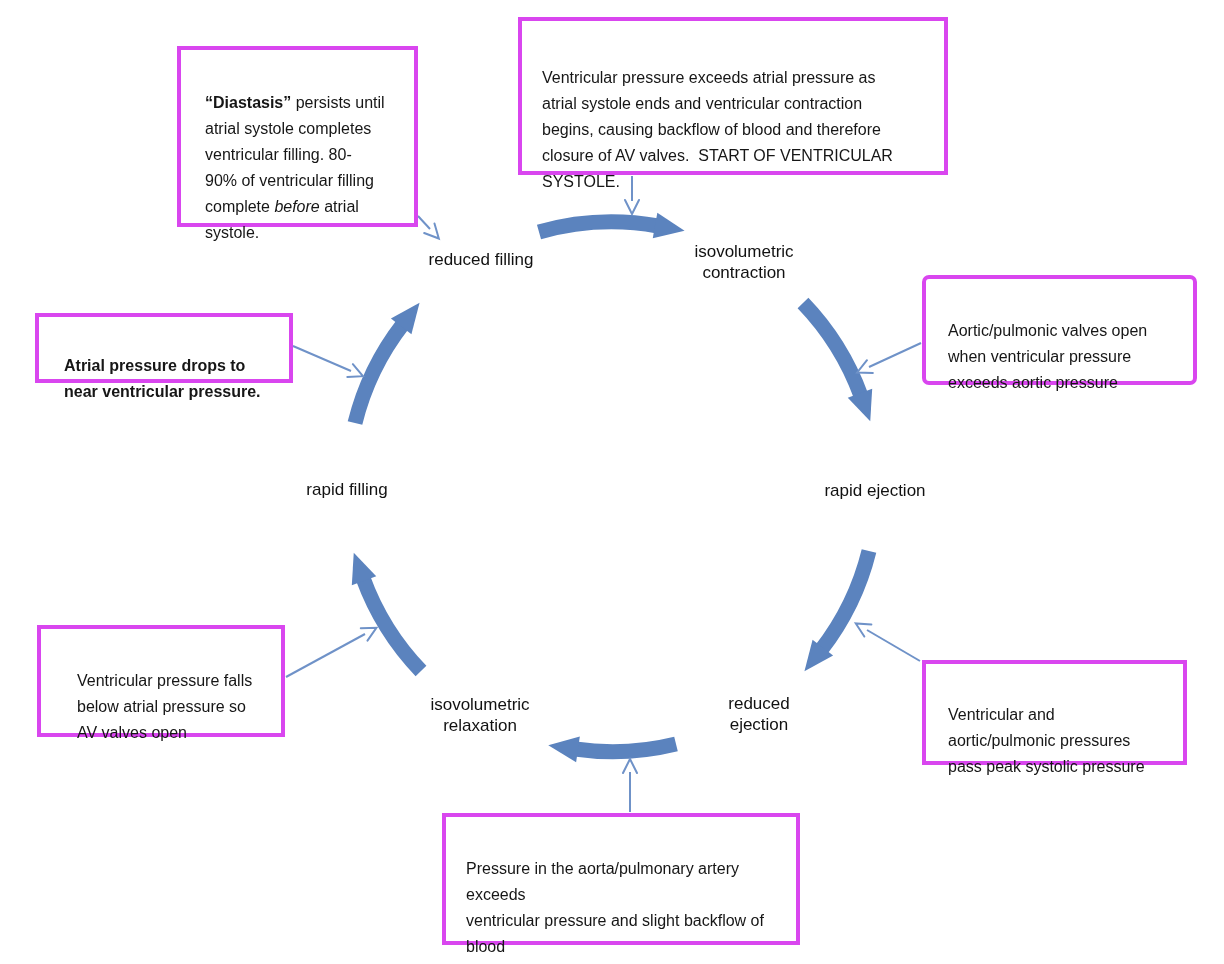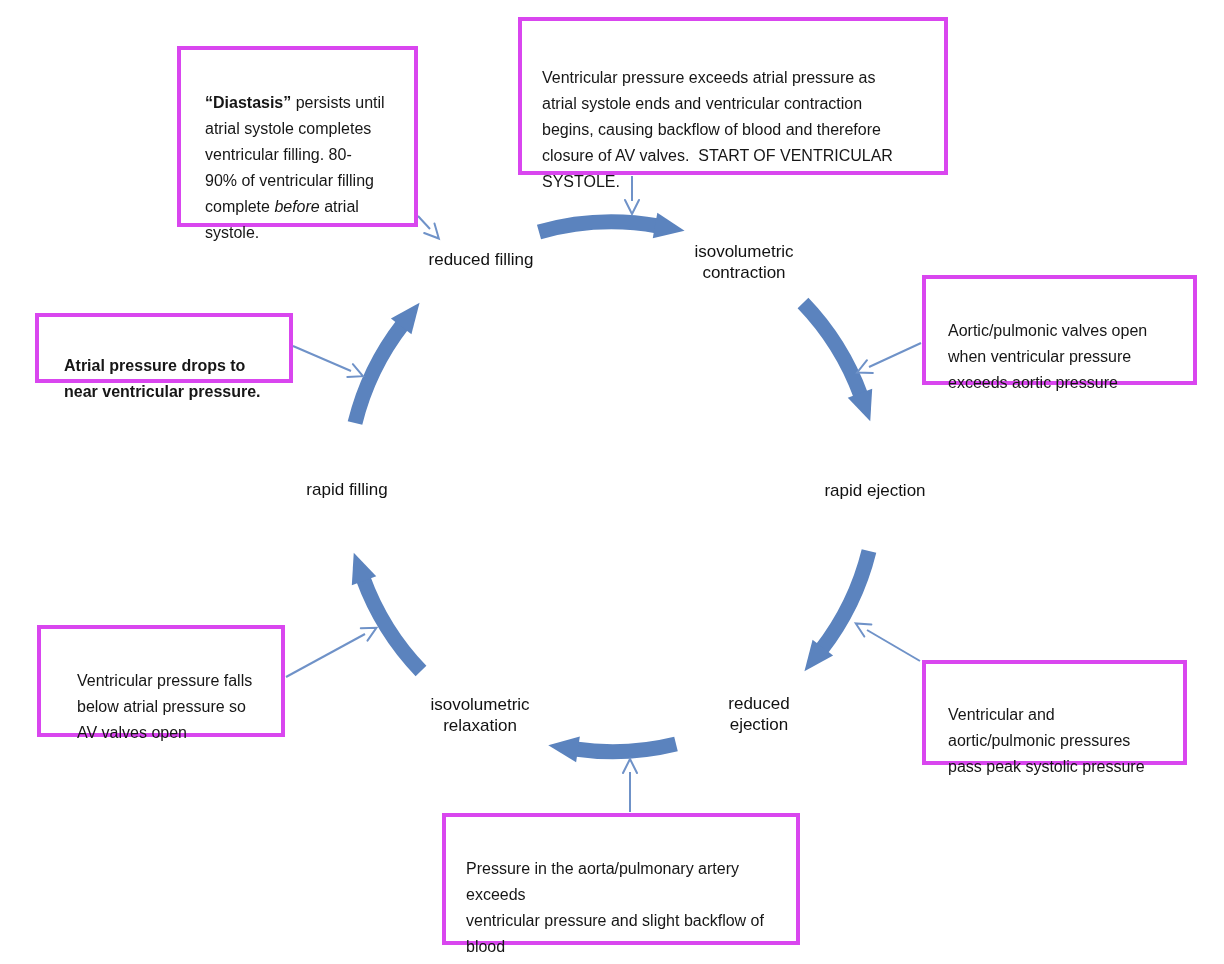--- a/index.html
+++ b/index.html
@@ -34,21 +34,21 @@
     color: #111111;
     font-size: 17px;
     line-height: 21px;
     text-align: center;
     white-space: pre-line;
   }
   
   #co-diastasis            { left: 177px; top: 46px;  width: 241px; height: 181px; padding: 14px 12px 0 24px; }
   #co-ventricular-systole  { left: 518px; top: 17px;  width: 430px; height: 158px; padding: 18px 18px 0 20px; }
   #co-atrial-drop          { left: 35px;  top: 313px; width: 258px; height: 70px;  padding: 10px 8px 0 25px; font-weight: bold; }
-  #co-aortic-open          { left: 922px; top: 275px; width: 275px; height: 110px; padding: 13px 10px 0 22px; }
+  #co-aortic-open          { left: 922px; top: 275px; width: 275px; height: 110px; padding: 13px 10px 0 22px; border-radius: 7px; }
   #co-av-open              { left: 37px;  top: 625px; width: 248px; height: 112px; padding: 13px 8px 0 36px; }
   #co-peak-systolic        { left: 922px; top: 660px; width: 265px; height: 105px; padding: 12px 8px 0 22px; }
   #co-ventricular-diastole { left: 442px; top: 813px; width: 358px; height: 132px; padding: 13px 14px 0 20px; }
   
   #ph-reduced-filling   { left: 481px; top: 259px; }
   #ph-iso-contraction   { left: 744px; top: 262px; }
   #ph-rapid-ejection    { left: 875px; top: 490px; }
   #ph-reduced-ejection  { left: 742px; top: 714px; margin-left: 17px; }
   #ph-iso-relaxation    { left: 480px; top: 715px; }
   #ph-rapid-filling     { left: 347px; top: 489px; }

